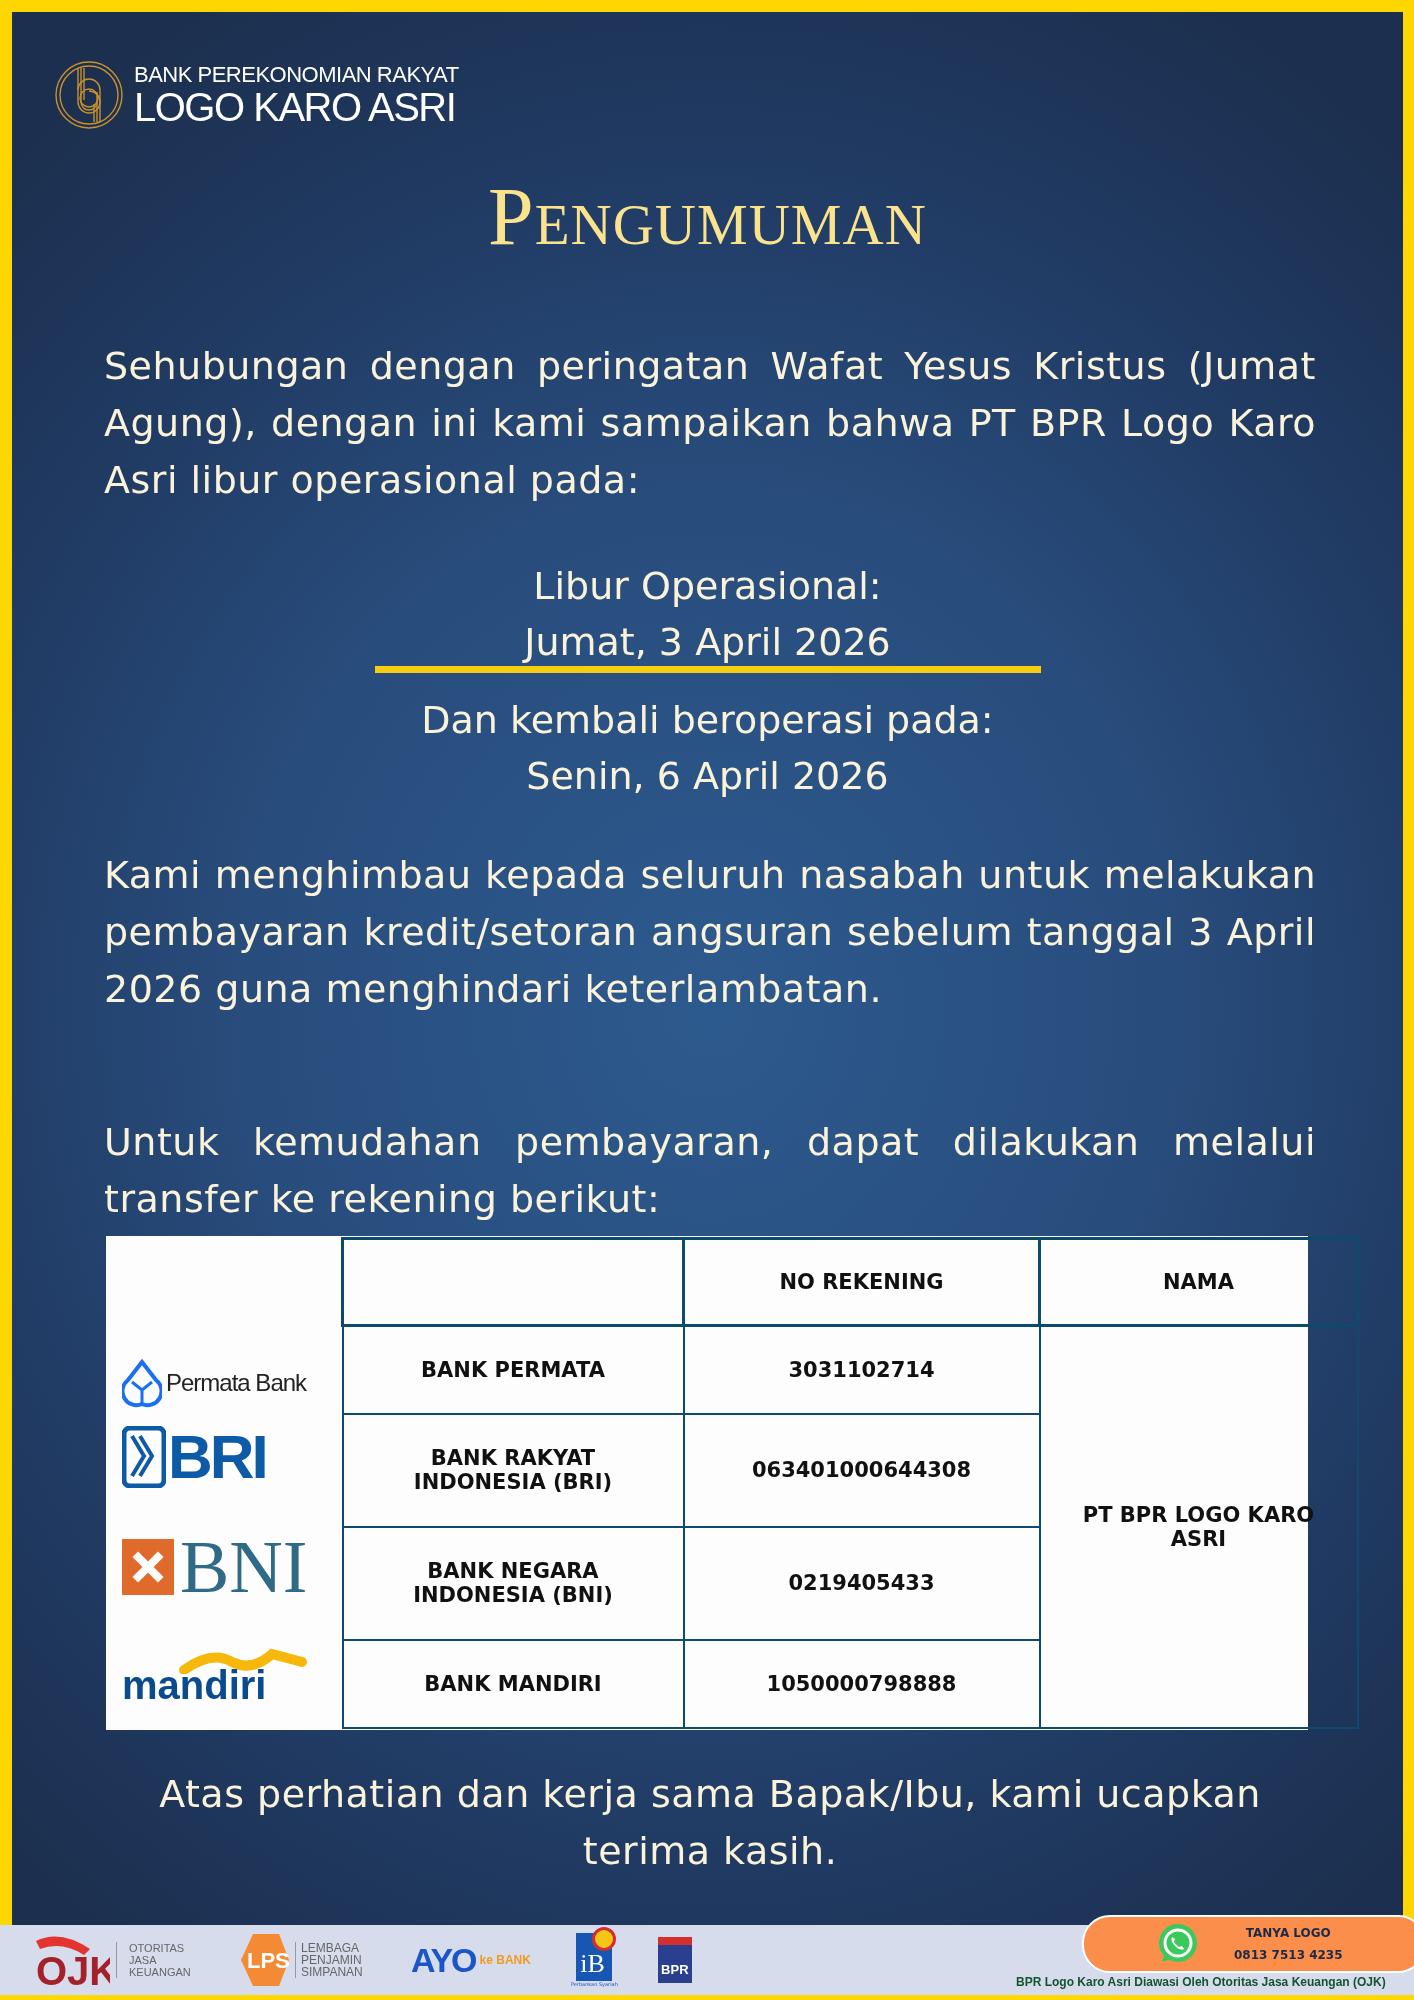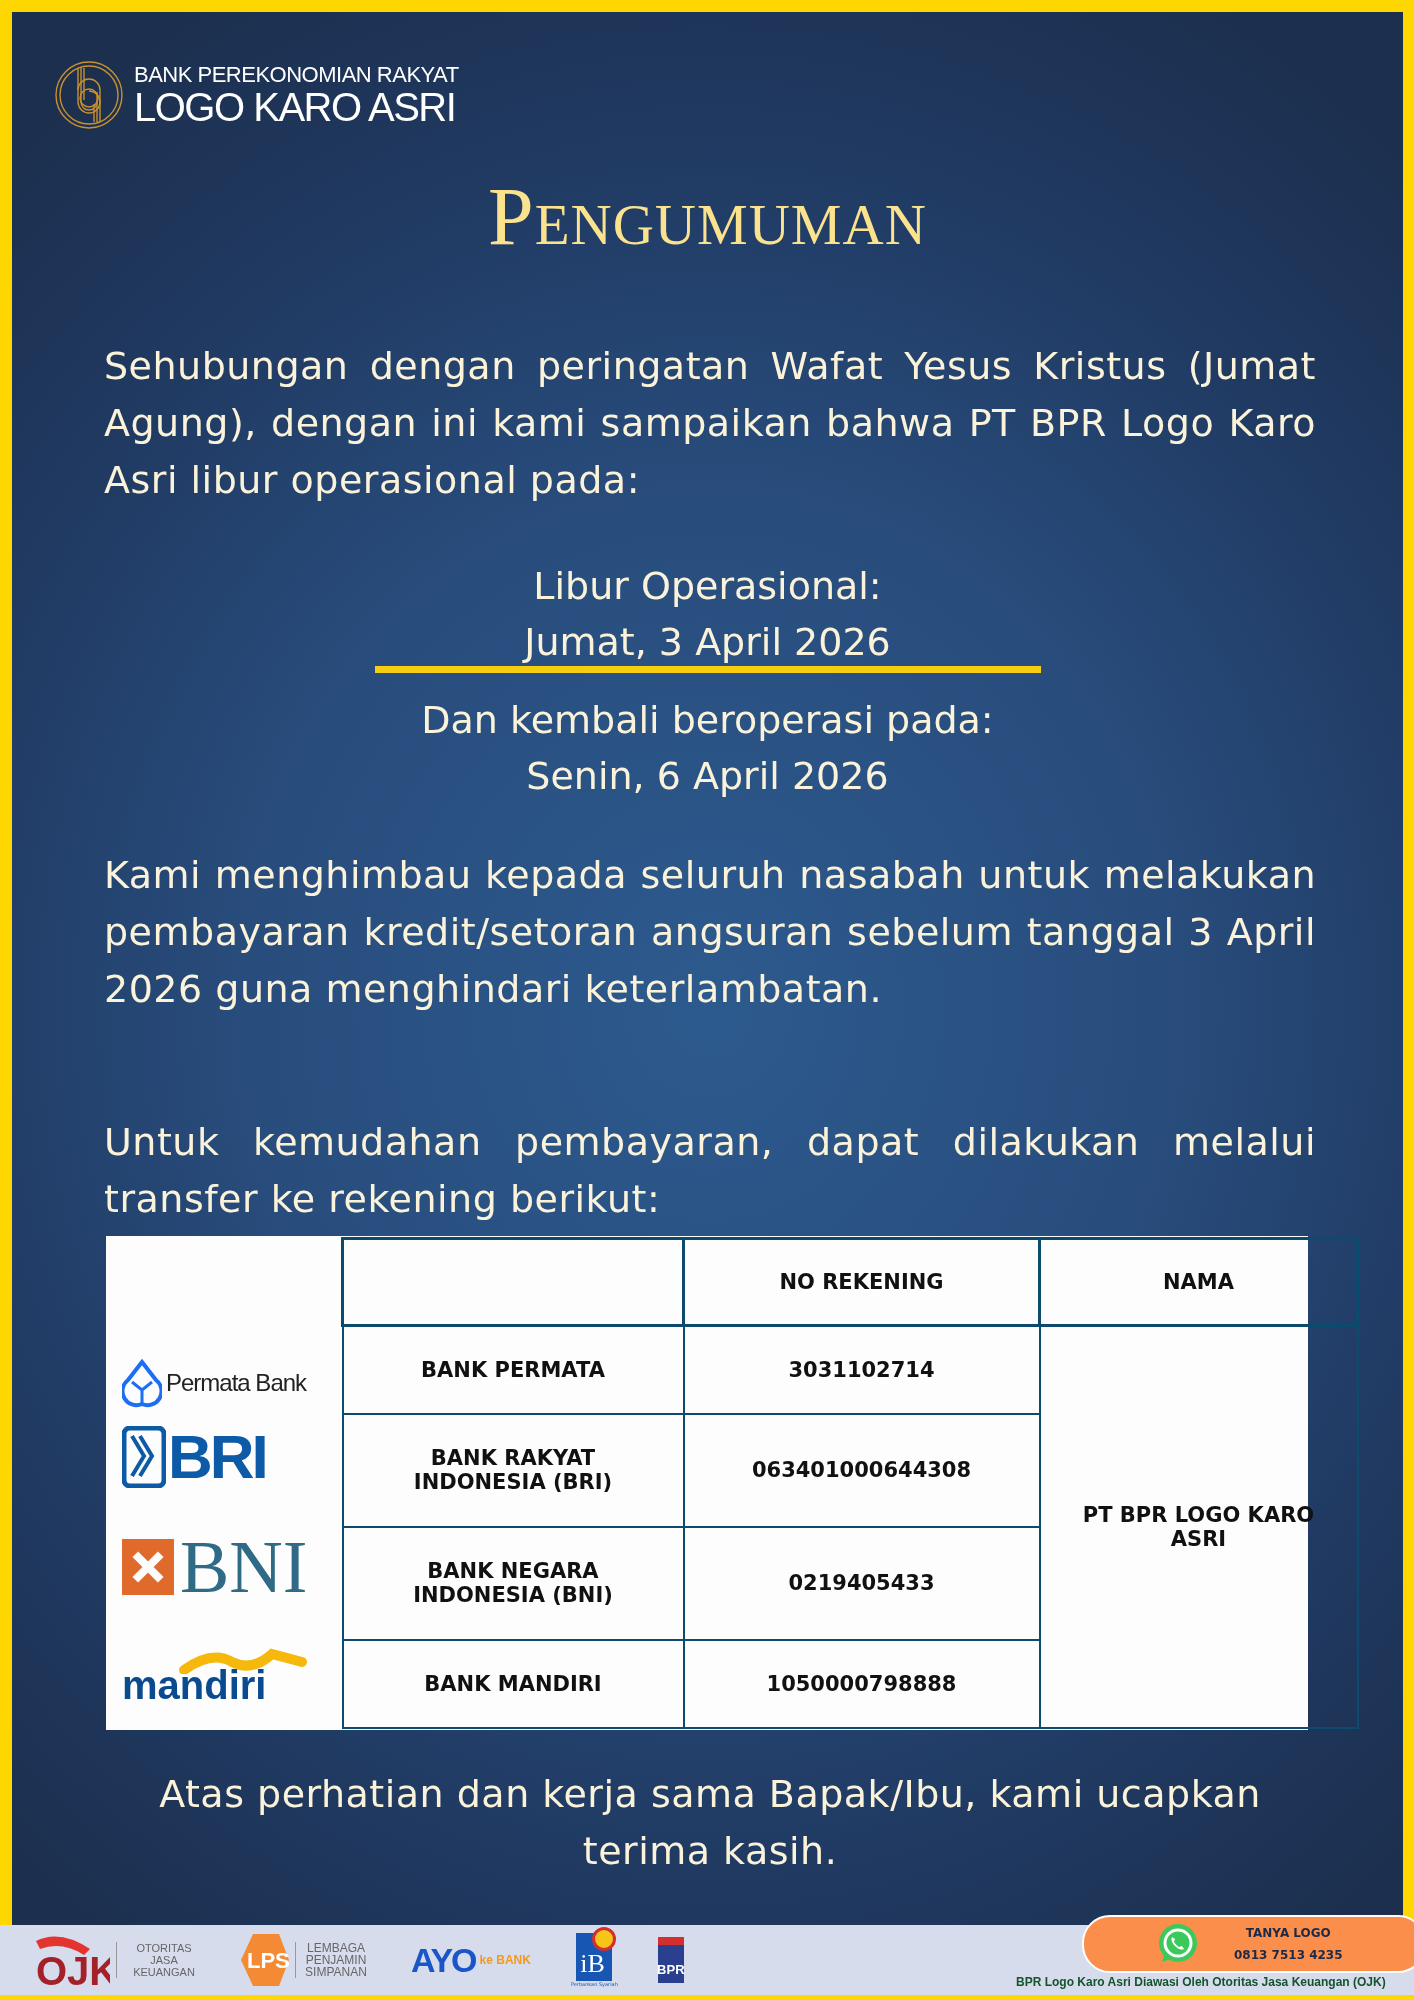--- a/index.html
+++ b/index.html
@@ -58,21 +58,21 @@
     font-family: "DejaVu Sans", sans-serif; font-weight: bold; color: #111; font-size: 21px;
   }
   .grid td { border: 2px solid #0c4a6e; text-align: center; vertical-align: middle; padding: 0 10px; line-height: 24px; }
   .grid tr.head td { border-width: 3px; height: 84px; }
   .grid .c1 { width: 318px; }
   .grid .c2 { width: 333px; }
   .grid .c3 { width: 295px; }
 
   
   .footer {
-    position: absolute; left: 0; top: 1925px; width: 1414px; height: 70px; background: #d6dcec; text-align: center;
+    position: absolute; left: 0; top: 1925px; width: 1414px; height: 70px; background: #d6dcec;
   }
   .footer-logos { position: absolute; left: 30px; top: 6px; display: flex; align-items: center; }
   .flogo { display: flex; align-items: center; margin-right: 40px; }
   .flogo-text { font-family: "Liberation Sans", sans-serif; color: #666; font-size: 11px; line-height: 12px; margin-left: 6px; border-left: 1px solid #999; padding-left: 5px; }
   .contact {
     position: absolute; left: 1082px; top: 1915px; width: 340px; height: 54px;
     background: #fb8e4a; border: 2px solid #fff; border-radius: 28px;
     display: flex; align-items: center;
   }
   .wa { margin-left: 72px; width: 44px; height: 44px; }
@@ -208,21 +208,21 @@
       <span style="font-family:'Liberation Sans',sans-serif;font-weight:bold;font-size:12px;color:#f39a1e;margin-left:4px;">ke BANK</span>
     </div>
     <div class="flogo" style="flex-direction:column;">
       <div style="width:36px;height:48px;background:#1856b3;color:#fff;font-family:'Liberation Serif',serif;font-size:26px;display:flex;align-items:flex-end;padding:0 0 2px 4px;box-sizing:border-box;position:relative;">
         <span>iB</span>
         <div style="position:absolute;right:-4px;top:-6px;width:18px;height:18px;background:#f5c518;border:3px solid #d32f2f;border-radius:50%;"></div>
       </div>
       <div style="font-size:5px;color:#1856b3;">Perbankan Syariah</div>
     </div>
     <div class="flogo">
-      <div style="width:26px;height:46px;background:#2a3f8e;color:#fff;font-family:'Liberation Sans',sans-serif;font-weight:bold;font-size:13px;display:flex;align-items:flex-end;justify-content:center;padding-bottom:6px;box-sizing:border-box;border-top:8px solid #d32f2f;">
+      <div style="width:34px;height:46px;background:#2a3f8e;color:#fff;font-family:'Liberation Sans',sans-serif;font-weight:bold;font-size:13px;display:flex;align-items:flex-end;justify-content:center;padding-bottom:6px;box-sizing:border-box;border-top:8px solid #d32f2f;">
         <span>BPR</span>
       </div>
     </div>
   </div>
   <div class="ojk-note" style="top:50px;">BPR Logo Karo Asri Diawasi Oleh Otoritas Jasa Keuangan (OJK)</div>
 </div>
 
 <div class="contact">
   <svg class="wa" viewBox="0 0 44 44">
     <circle cx="22" cy="21" r="19" fill="#3cc95b"></circle>

